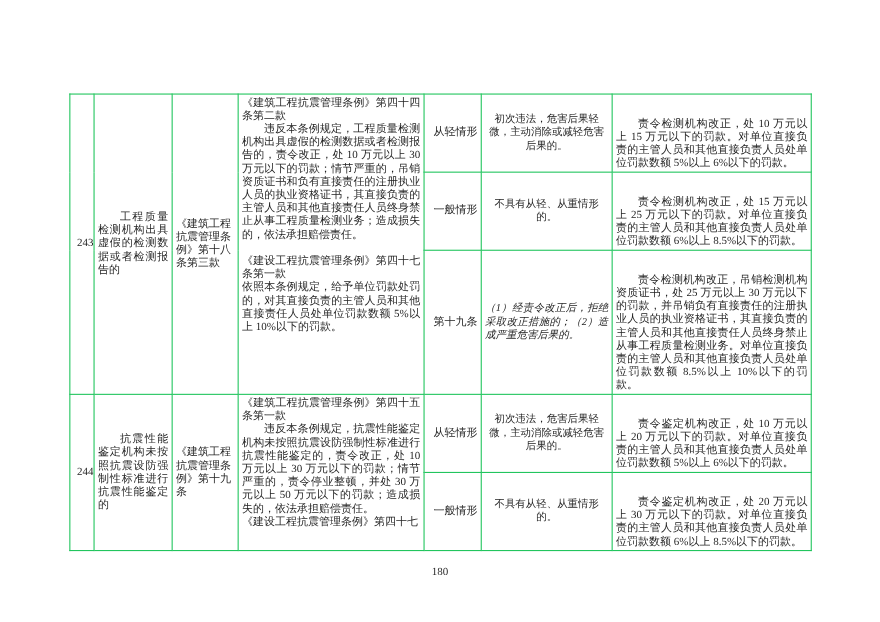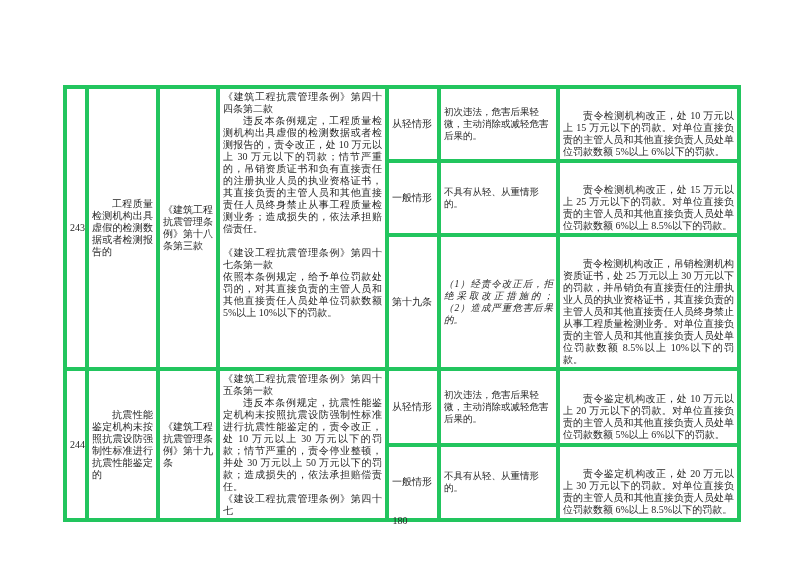--- a/index.html
+++ b/index.html
@@ -7,36 +7,36 @@
     width:800px;height:565px;background:#ffffff;
     font-family:"Liberation Serif","DejaVu Serif",serif;
     color:#1f1f1f;overflow:hidden;
   }
   .sheet{position:relative;width:800px;height:565px;background:#fff;}
   table.ptable{
     position:absolute;left:63px;top:85px;width:674px;
     border-collapse:collapse;table-layout:fixed;
   }
   td{
-    border:4px solid #22c55e;
+    border:1px solid #22c55e;
     padding:1px 3px;
     font-size:10px;line-height:12px;
     vertical-align:middle;
     overflow:hidden;
     word-break:break-all;
   }
   tr.r1{height:63px;} tr.r2{height:57px;} tr.r3{height:95px;}
   tr.r4{height:60px;} tr.r5{height:61px;}
   p{margin:0;padding:0;}
   .c-num{text-align:right;padding:0;}
   .c-viol p{text-indent:2em;text-align:justify;}
   .c-basis{text-align:left;}
   .c-legal{vertical-align:top;padding-top:2px;}
-  .c-level{text-align:left;}
-  .c-cond{text-align:left;font-size:9.5px;}
+  .c-level{text-align:right;}
+  .c-cond{text-align:center;font-size:9.5px;}
   .c-cond.jusCell{text-align:left;font-style:italic;}
   .c-cond.jusCell p{text-align:justify;}
   .c-pen p{text-indent:2em;text-align:justify;margin-top:20px;}
   .ind{text-indent:2em;}
   .jus{text-align:justify;}
   .spacer{height:12px;}
   .pageno{
     position:absolute;left:0;top:471px;width:800px;
     text-align:center;font-size:10px;color:#2a2a2a;
     font-family:"Liberation Serif","DejaVu Serif",serif;

